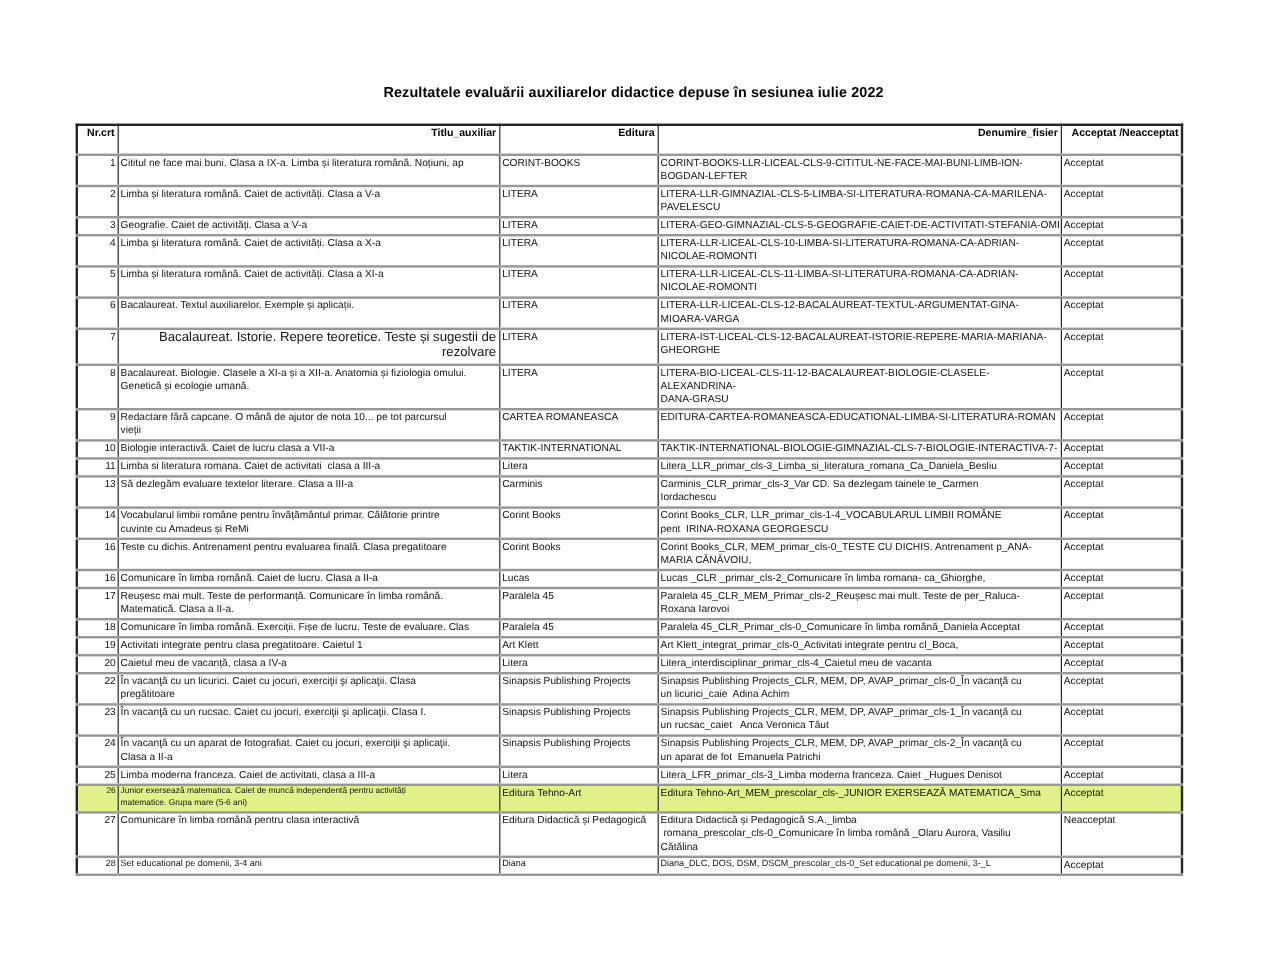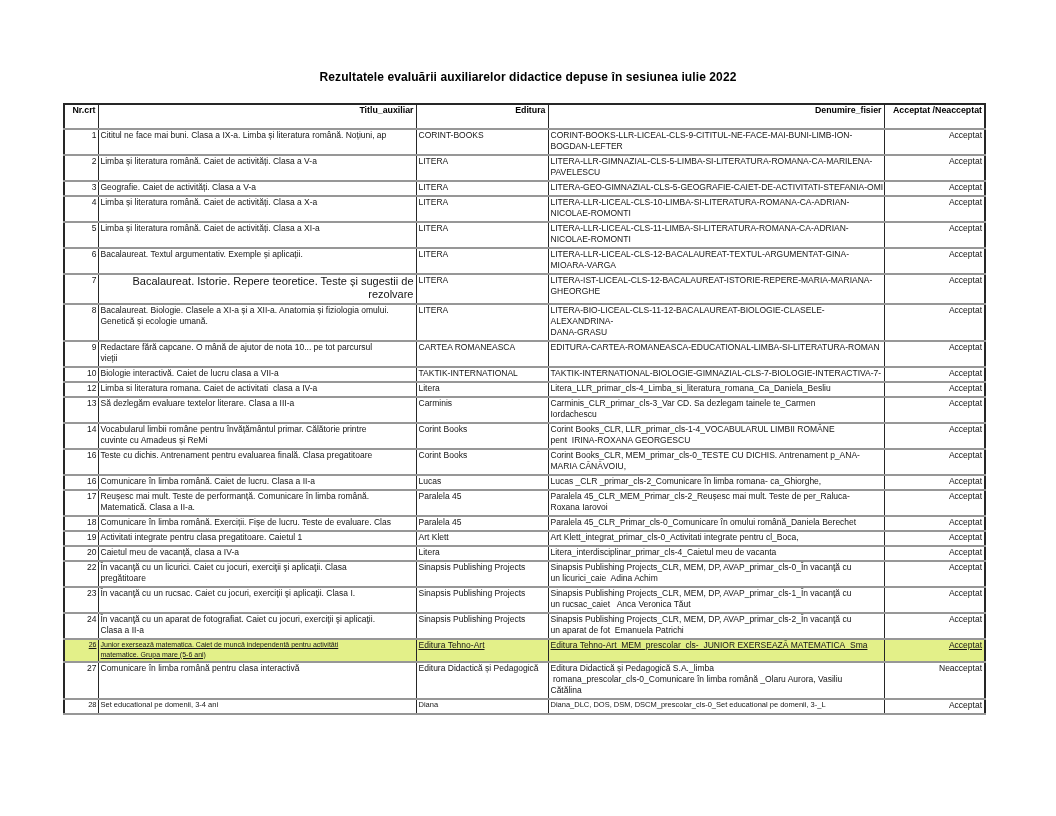--- a/index.html
+++ b/index.html
@@ -45,27 +45,27 @@
     color: #151515;
   }
   thead th {
     font-weight: bold;
     text-align: right;
     height: 21px;
     font-size: 8.8px;
     color: #000;
   }
   td.nr { text-align: right; padding-right: 1px; }
-  td.status { text-align: right; }
+  td.status { text-align: left; }
 
   .nowrap { white-space: nowrap; }
 
   tr.big-title td.titlu { font-size: 11px; line-height: 13px; text-align: right; }
 
-  tr.hl td { background: var(--hl, #e3f089); text-decoration: underline; }
+  tr.hl td { background: var(--hl, #e3f089); }
   tr.small-title td.nr,
   tr.small-title td.titlu { font-size: 7px; line-height: 9.5px; }
 
   tr.small-row td.nr,
   tr.small-row td.titlu,
   tr.small-row td.editura,
   tr.small-row td.denumire { font-size: 7.5px; line-height: 10px; }
 </style>
 </head>
 <body>
@@ -125,21 +125,21 @@
         <tr>
           <td class="nr">5</td>
           <td class="titlu">Limba și literatura română. Caiet de activități. Clasa a XI-a</td>
           <td class="editura">LITERA</td>
           <td class="denumire">LITERA-LLR-LICEAL-CLS-11-LIMBA-SI-LITERATURA-ROMANA-CA-ADRIAN-
 NICOLAE-ROMONTI</td>
           <td class="status">Acceptat</td>
         </tr>
         <tr>
           <td class="nr">6</td>
-          <td class="titlu">Bacalaureat. Textul argumentativ. Exemple și aplicații.</td>
+          <td class="titlu">Bacalaureat. Textul auxiliarelor. Exemple și aplicații.</td>
           <td class="editura">LITERA</td>
           <td class="denumire">LITERA-LLR-LICEAL-CLS-12-BACALAUREAT-TEXTUL-ARGUMENTAT-GINA-
 MIOARA-VARGA</td>
           <td class="status">Acceptat</td>
         </tr>
         <tr class="big-title">
           <td class="nr">7</td>
           <td class="titlu">Bacalaureat. Istorie. Repere teoretice. Teste și sugestii de rezolvare</td>
           <td class="editura">LITERA</td>
           <td class="denumire">LITERA-IST-LICEAL-CLS-12-BACALAUREAT-ISTORIE-REPERE-MARIA-MARIANA-
@@ -164,24 +164,24 @@
           <td class="status">Acceptat</td>
         </tr>
         <tr>
           <td class="nr">10</td>
           <td class="titlu">Biologie interactivă. Caiet de lucru clasa a VII-a</td>
           <td class="editura">TAKTIK-INTERNATIONAL</td>
           <td class="denumire nowrap">TAKTIK-INTERNATIONAL-BIOLOGIE-GIMNAZIAL-CLS-7-BIOLOGIE-INTERACTIVA-7-</td>
           <td class="status">Acceptat</td>
         </tr>
         <tr>
-          <td class="nr">12</td>
-          <td class="titlu">Limba si literatura romana. Caiet de activitati  clasa a IV-a</td>
+          <td class="nr">11</td>
+          <td class="titlu">Limba si literatura romana. Caiet de activitati  clasa a III-a</td>
           <td class="editura">Litera</td>
-          <td class="denumire">Litera_LLR_primar_cls-4_Limba_si_literatura_romana_Ca_Daniela_Besliu</td>
+          <td class="denumire">Litera_LLR_primar_cls-3_Limba_si_literatura_romana_Ca_Daniela_Besliu</td>
           <td class="status">Acceptat</td>
         </tr>
         <tr>
           <td class="nr">13</td>
           <td class="titlu">Să dezlegăm evaluare textelor literare. Clasa a III-a</td>
           <td class="editura">Carminis</td>
           <td class="denumire">Carminis_CLR_primar_cls-3_Var CD. Sa dezlegam tainele te_Carmen
 Iordachescu</td>
           <td class="status">Acceptat</td>
         </tr>
@@ -215,21 +215,21 @@
 Matematică. Clasa a II-a.</td>
           <td class="editura">Paralela 45</td>
           <td class="denumire">Paralela 45_CLR_MEM_Primar_cls-2_Reușesc mai mult. Teste de per_Raluca-
 Roxana Iarovoi</td>
           <td class="status">Acceptat</td>
         </tr>
         <tr>
           <td class="nr">18</td>
           <td class="titlu nowrap">Comunicare în limba română. Exerciții. Fișe de lucru. Teste de evaluare. Clas</td>
           <td class="editura">Paralela 45</td>
-          <td class="denumire">Paralela 45_CLR_Primar_cls-0_Comunicare în omului română_Daniela Berechet</td>
+          <td class="denumire">Paralela 45_CLR_Primar_cls-0_Comunicare în limba română_Daniela Acceptat</td>
           <td class="status">Acceptat</td>
         </tr>
         <tr>
           <td class="nr">19</td>
           <td class="titlu">Activitati integrate pentru clasa pregatitoare. Caietul 1</td>
           <td class="editura">Art Klett</td>
           <td class="denumire">Art Klett_integrat_primar_cls-0_Activitati integrate pentru cl_Boca,</td>
           <td class="status">Acceptat</td>
         </tr>
         <tr>
@@ -256,20 +256,27 @@
 un rucsac_caiet   Anca Veronica Tăut</td>
           <td class="status">Acceptat</td>
         </tr>
         <tr>
           <td class="nr">24</td>
           <td class="titlu">În vacanţă cu un aparat de fotografiat. Caiet cu jocuri, exerciţii şi aplicaţii.
 Clasa a II-a</td>
           <td class="editura">Sinapsis Publishing Projects</td>
           <td class="denumire">Sinapsis Publishing Projects_CLR, MEM, DP, AVAP_primar_cls-2_În vacanţă cu
 un aparat de fot  Emanuela Patrichi</td>
+          <td class="status">Acceptat</td>
+        </tr>
+        <tr>
+          <td class="nr">25</td>
+          <td class="titlu">Limba moderna franceza. Caiet de activitati, clasa a III-a</td>
+          <td class="editura">Litera</td>
+          <td class="denumire">Litera_LFR_primar_cls-3_Limba moderna franceza. Caiet _Hugues Denisot</td>
           <td class="status">Acceptat</td>
         </tr>
         <tr class="hl small-title">
           <td class="nr">26</td>
           <td class="titlu">Junior exersează matematica. Caiet de muncă independentă pentru activități
 matematice. Grupa mare (5-6 ani)</td>
           <td class="editura">Editura Tehno-Art</td>
           <td class="denumire nowrap">Editura Tehno-Art_MEM_prescolar_cls-_JUNIOR EXERSEAZĂ MATEMATICA_Sma</td>
           <td class="status">Acceptat</td>
         </tr>

